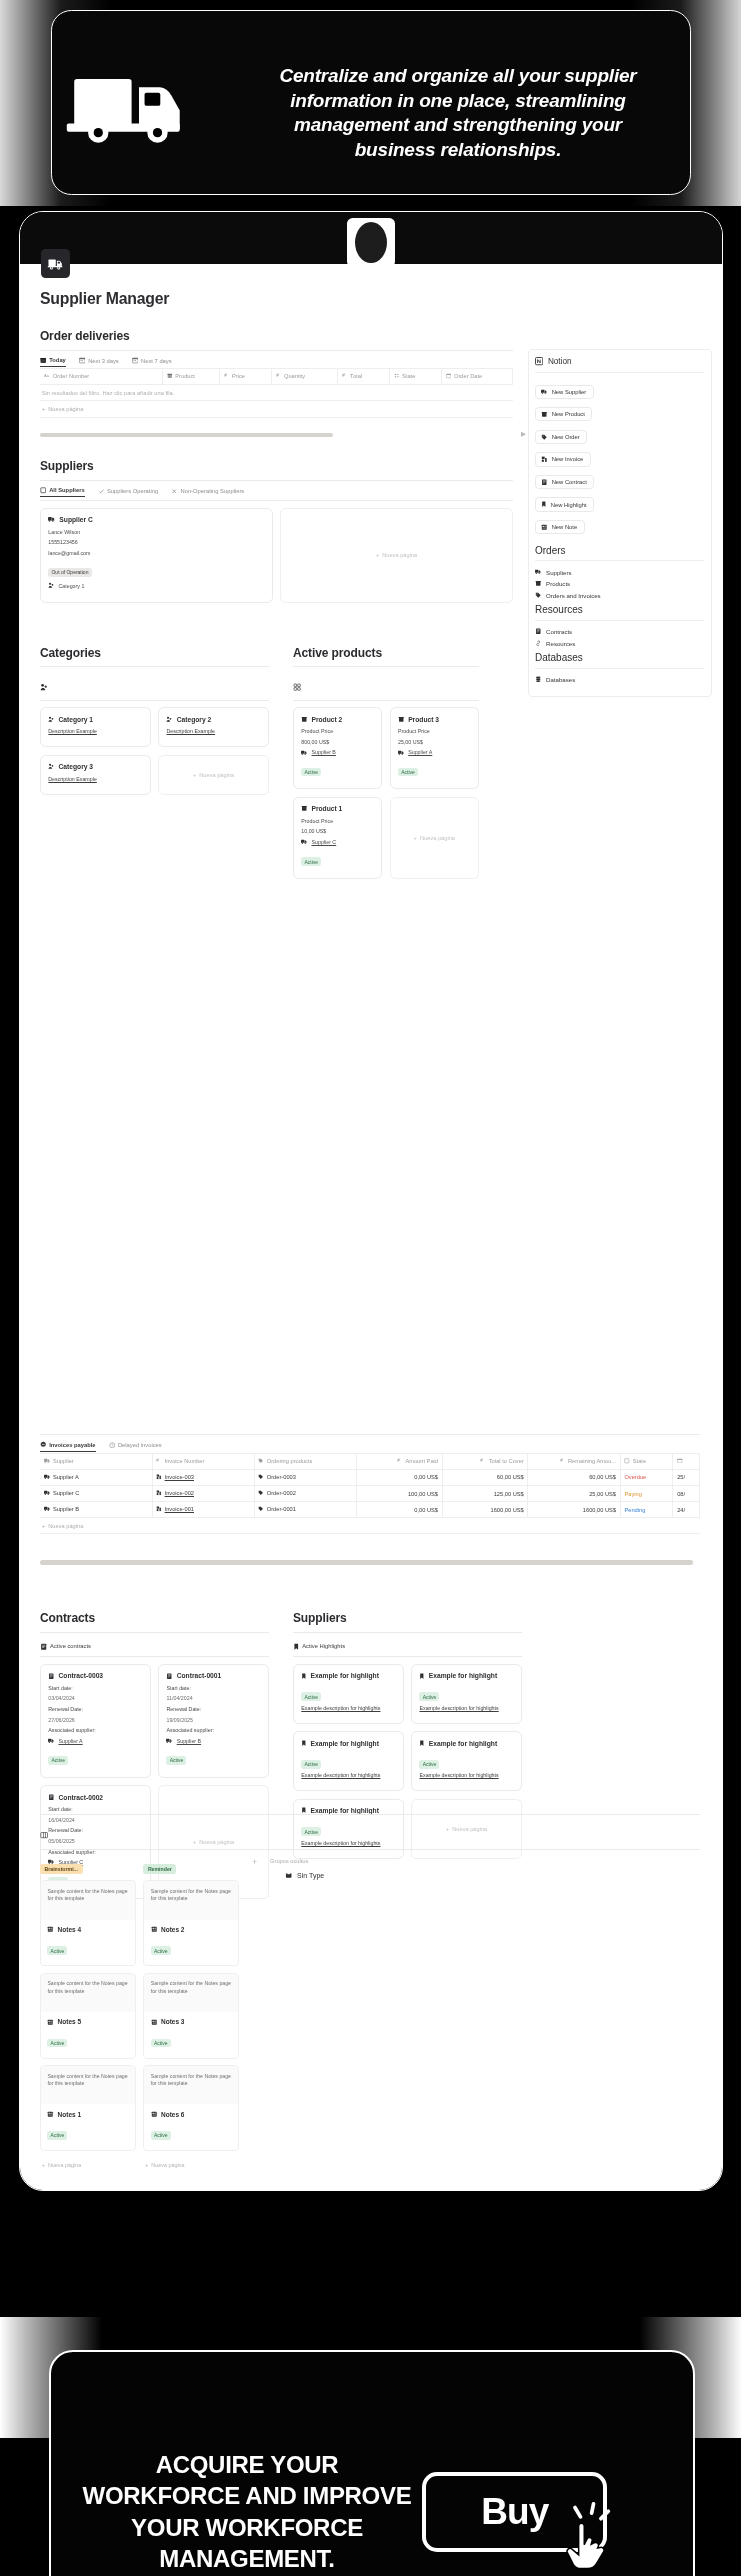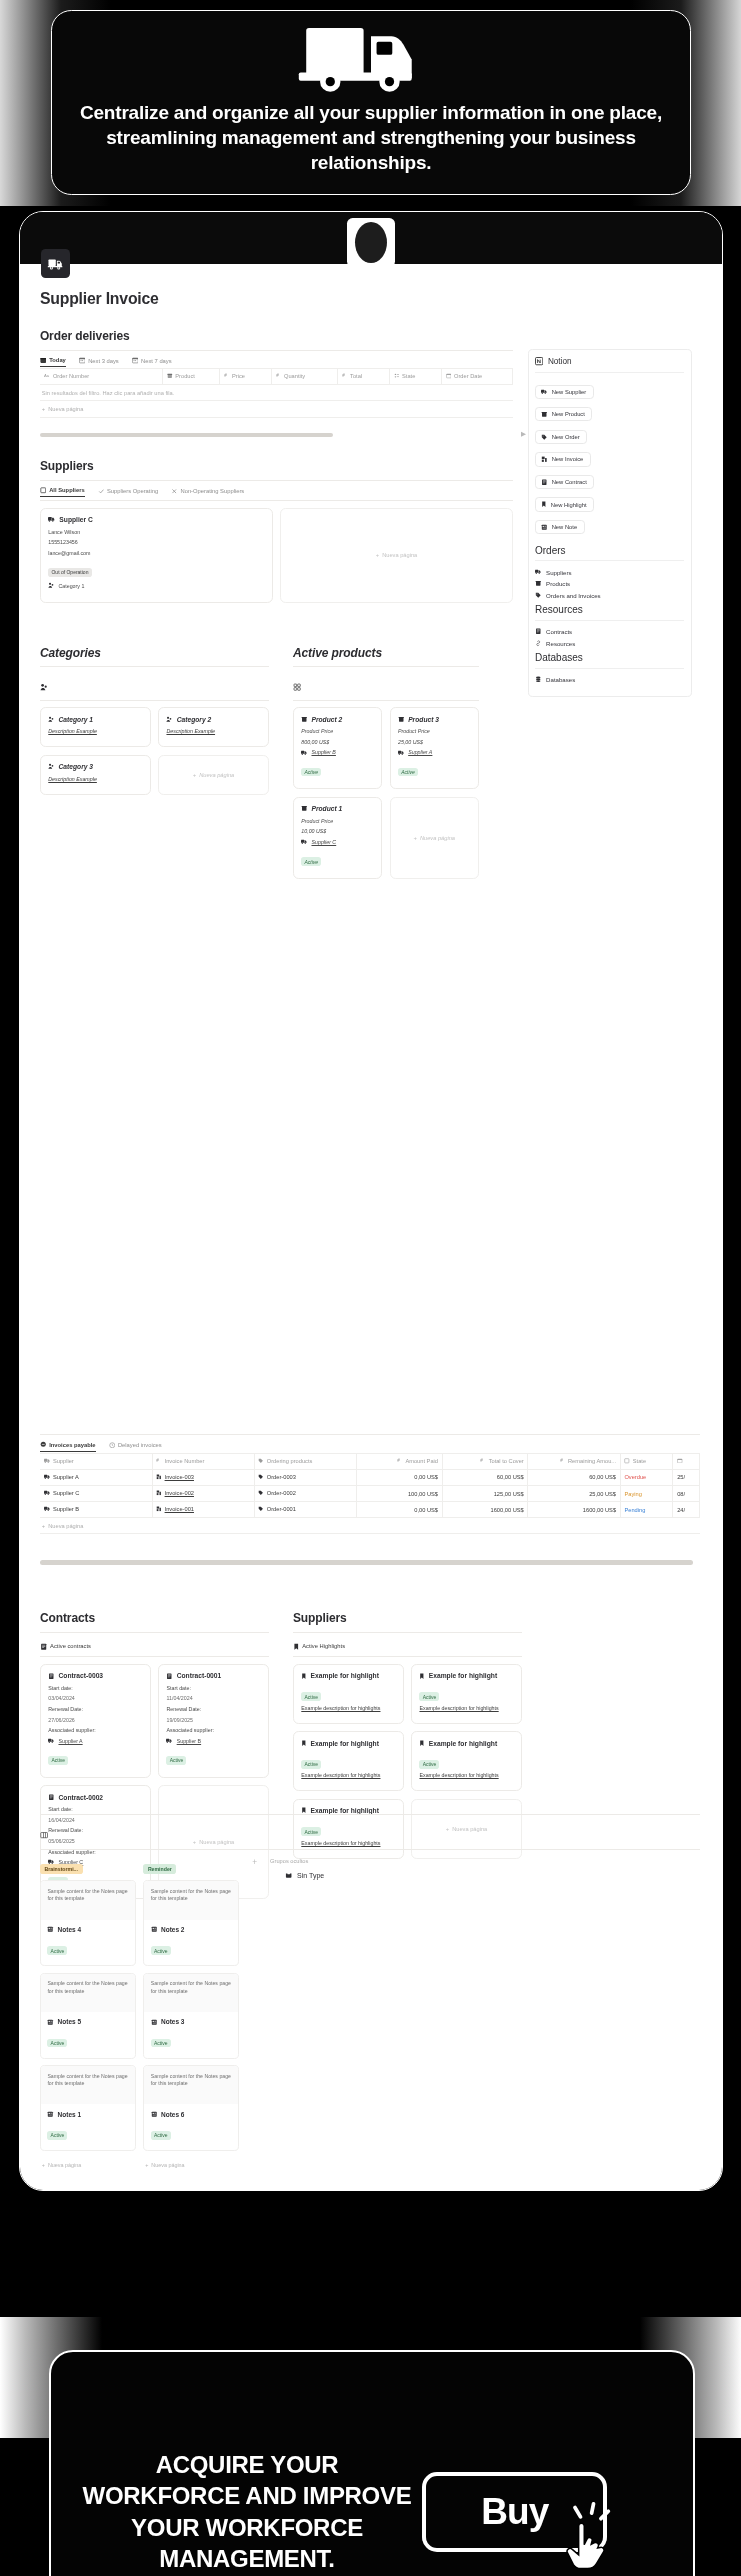--- a/index.html
+++ b/index.html
@@ -31,23 +31,24 @@
     background: linear-gradient(270deg, #ffffff 0%, #cfcfcf 12%, #202020 55%, #000 100%);
     opacity: .85;
   }
   .top-card {
     position: absolute;
     left: 51px; top: 10.2px;
     width: 640px; height: 185px;
     background: #080808;
     border: 1.9px solid #ffffff;
     border-radius: 20.4px;
-    display: flex; flex-direction: column;
+    display: flex; flex-direction: row;
     align-items: center; justify-content: flex-start;
     padding-top: 13px;
+    font-style: italic;
   }
   .truck-hero { width: 174px; height: 69px; }
   .top-card-text {
     color: #fff;
     font-size: 19px;
     font-weight: 700;
     line-height: 1.30;
     text-align: center;
     letter-spacing: -0.2px;
     padding: 8.3px 26px 0 26px;
@@ -98,21 +99,21 @@
     left: 20.4px; top: 26px;
     font-size: 15.8px; font-weight: 700; color: #2e2e32;
     letter-spacing: -0.2px;
   }
 
   
   .content {
     position: absolute; left: 0; top: 65px; width: 100%;
   }
   .col-main { position: absolute; left: 20.4px; top: 0; width: 473px; }
-  .col-rail { position: absolute; left: 508px; top: 19.5px; width: 164px; }
+  .col-rail { position: absolute; left: 508px; top: 19.5px; width: 184px; }
 
   
   .sec-title {
     font-size: 12px; font-weight: 700; color: #2c2c30;
     margin-bottom: 6.5px; letter-spacing: -0.1px;
   }
   .sec-rule { height: 0.9px; background: #eceae7; margin-bottom: 6.5px; }
   .view-tabs { display: flex; gap: 13px; align-items: center; margin-bottom: 0.9px; }
   .view-tab {
     display: flex; align-items: center; gap: 2.8px;
@@ -264,21 +265,21 @@
         <rect x="2" y="6" width="10" height="9" rx="1" fill="#fff"></rect>
         <path d="M13.5 8h3.2c.9 0 1.4.5 1.9 1.3l1.6 2.8V15h-6.7z" fill="#fff"></path>
         <rect x="14.6" y="9.2" width="3.1" height="2.3" rx=".4" fill="#26262b"></rect>
         <rect x="1" y="15" width="20" height="1.8" rx=".6" fill="#fff"></rect>
         <circle cx="6" cy="17.6" r="2.1" fill="#fff"></circle>
           <circle cx="6" cy="17.6" r=".9" fill="#26262b"></circle>
         <circle cx="16" cy="17.6" r="2.1" fill="#fff"></circle>
           <circle cx="16" cy="17.6" r=".9" fill="#26262b"></circle>
       </svg>
     </div>
-    <div class="page-title">Supplier Invoice</div>
+    <div class="page-title">Supplier Manager</div>
 
     <div class="content">
 
       <div class="col-main">
 
         <div>
           <div class="sec-title">Order deliveries</div>
           <div class="sec-rule"></div>
           <div class="view-tabs">
             <div class="view-tab active">
@@ -456,21 +457,21 @@
                       <path d="M1 14c.8-3 3-4.2 4.8-4.2S9.6 11 10.4 14z" fill="#2f2f33"></path>
                     </svg>
                   </span>
                 <span>Category 1</span>
               </div>
             </div>
             <div class="card-empty">+&nbsp;&nbsp;<span>Nueva página</span></div>
           </div>
         </div>
 
-        <div style="margin-top:43px; display:flex; gap:24px;font-style:italic;">
+        <div style="margin-top:43px; display:flex; gap:24px;">
           <div style="width:229px">
             <div class="sec-title">Categories</div>
             <div class="sec-rule"></div>
             <div style="padding:3.7px 0 5.6px 0">
               <span class="ic"><svg width="8.3" height="8.3" viewBox="0 0 16 16">
                     <circle cx="5" cy="4.5" r="2.6" fill="#2f2f33"></circle>
                     <circle cx="11" cy="7" r="2.1" fill="#2f2f33"></circle>
                     <path d="M1 14c.8-3 3-4.2 4.8-4.2S9.6 11 10.4 14z" fill="#2f2f33"></path>
                   </svg></span>
             </div>

